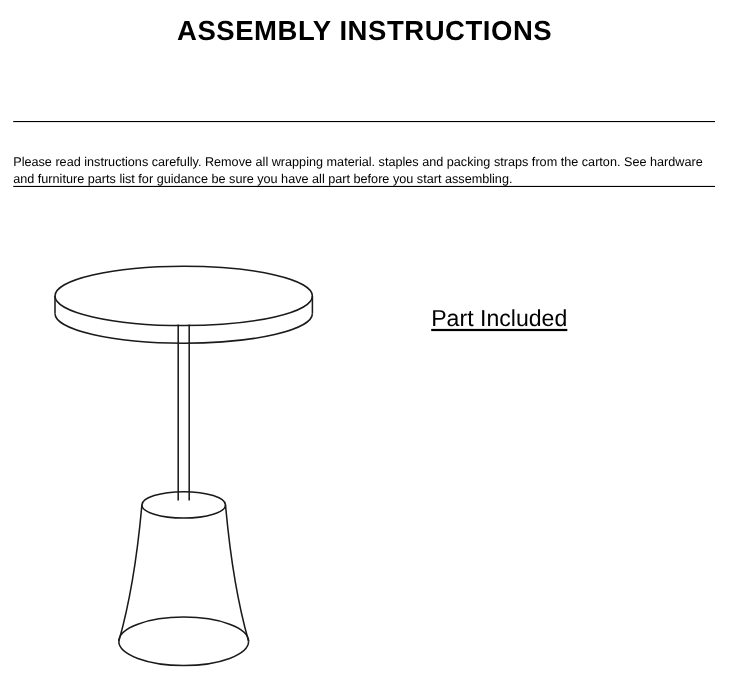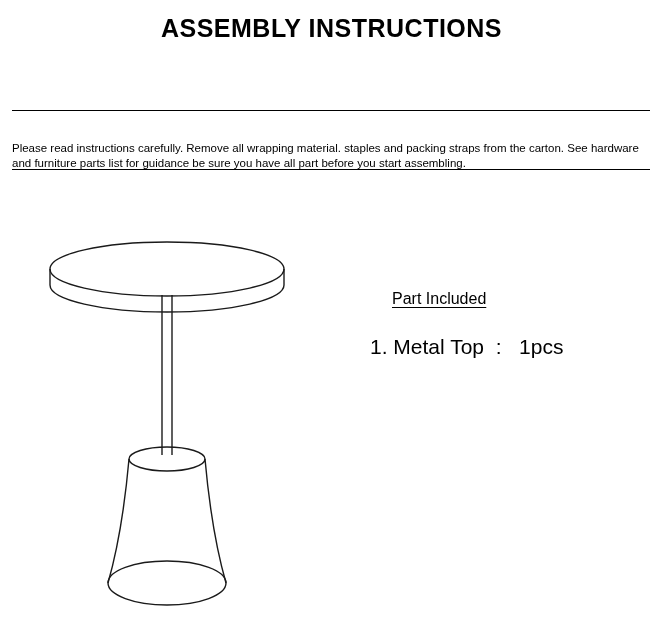--- a/index.html
+++ b/index.html
@@ -52,24 +52,23 @@
     font-size: 11.5px;
     line-height: 15px;
     text-align: left;
     margin-top: 18px;
   }
 
   .parts-heading {
     position: absolute;
     left: 392px;
     top: 278px;
-    font-size: 16px;
+    font-size: 21px;
     text-decoration: underline;
     text-underline-offset: 3px;
-    margin-top: 12px;
   }
 
   .parts-list {
     position: absolute;
     left: 370px;
     top: 331px;
     width: 280px;
     font-size: 21px;
     line-height: 31px;
   }
@@ -93,21 +92,20 @@
 
   <div class="rule rule-top"></div>
 
   <div class="intro">Please read instructions carefully. Remove all wrapping material. staples and packing straps from the carton. See hardware and furniture parts list for guidance be sure you have all part before you start assembling.</div>
 
   <div class="rule rule-bottom"></div>
 
   <div class="parts-heading">Part Included</div>
 
   <div class="parts-list">
-    <span class="part-row">1. Metal Top  :   1pcs</span>
   </div>
 
   <div class="drawing">
     <svg width="340" height="400" viewBox="0 0 340 400" fill="none" xmlns="http://www.w3.org/2000/svg">
       <g stroke="#1a1a1a" stroke-width="1.4" fill="none">
 
         <ellipse cx="147" cy="44" rx="117" ry="27"></ellipse>
 
         <path d="M30 44 L30 60"></path>
         <path d="M264 44 L264 60"></path>

